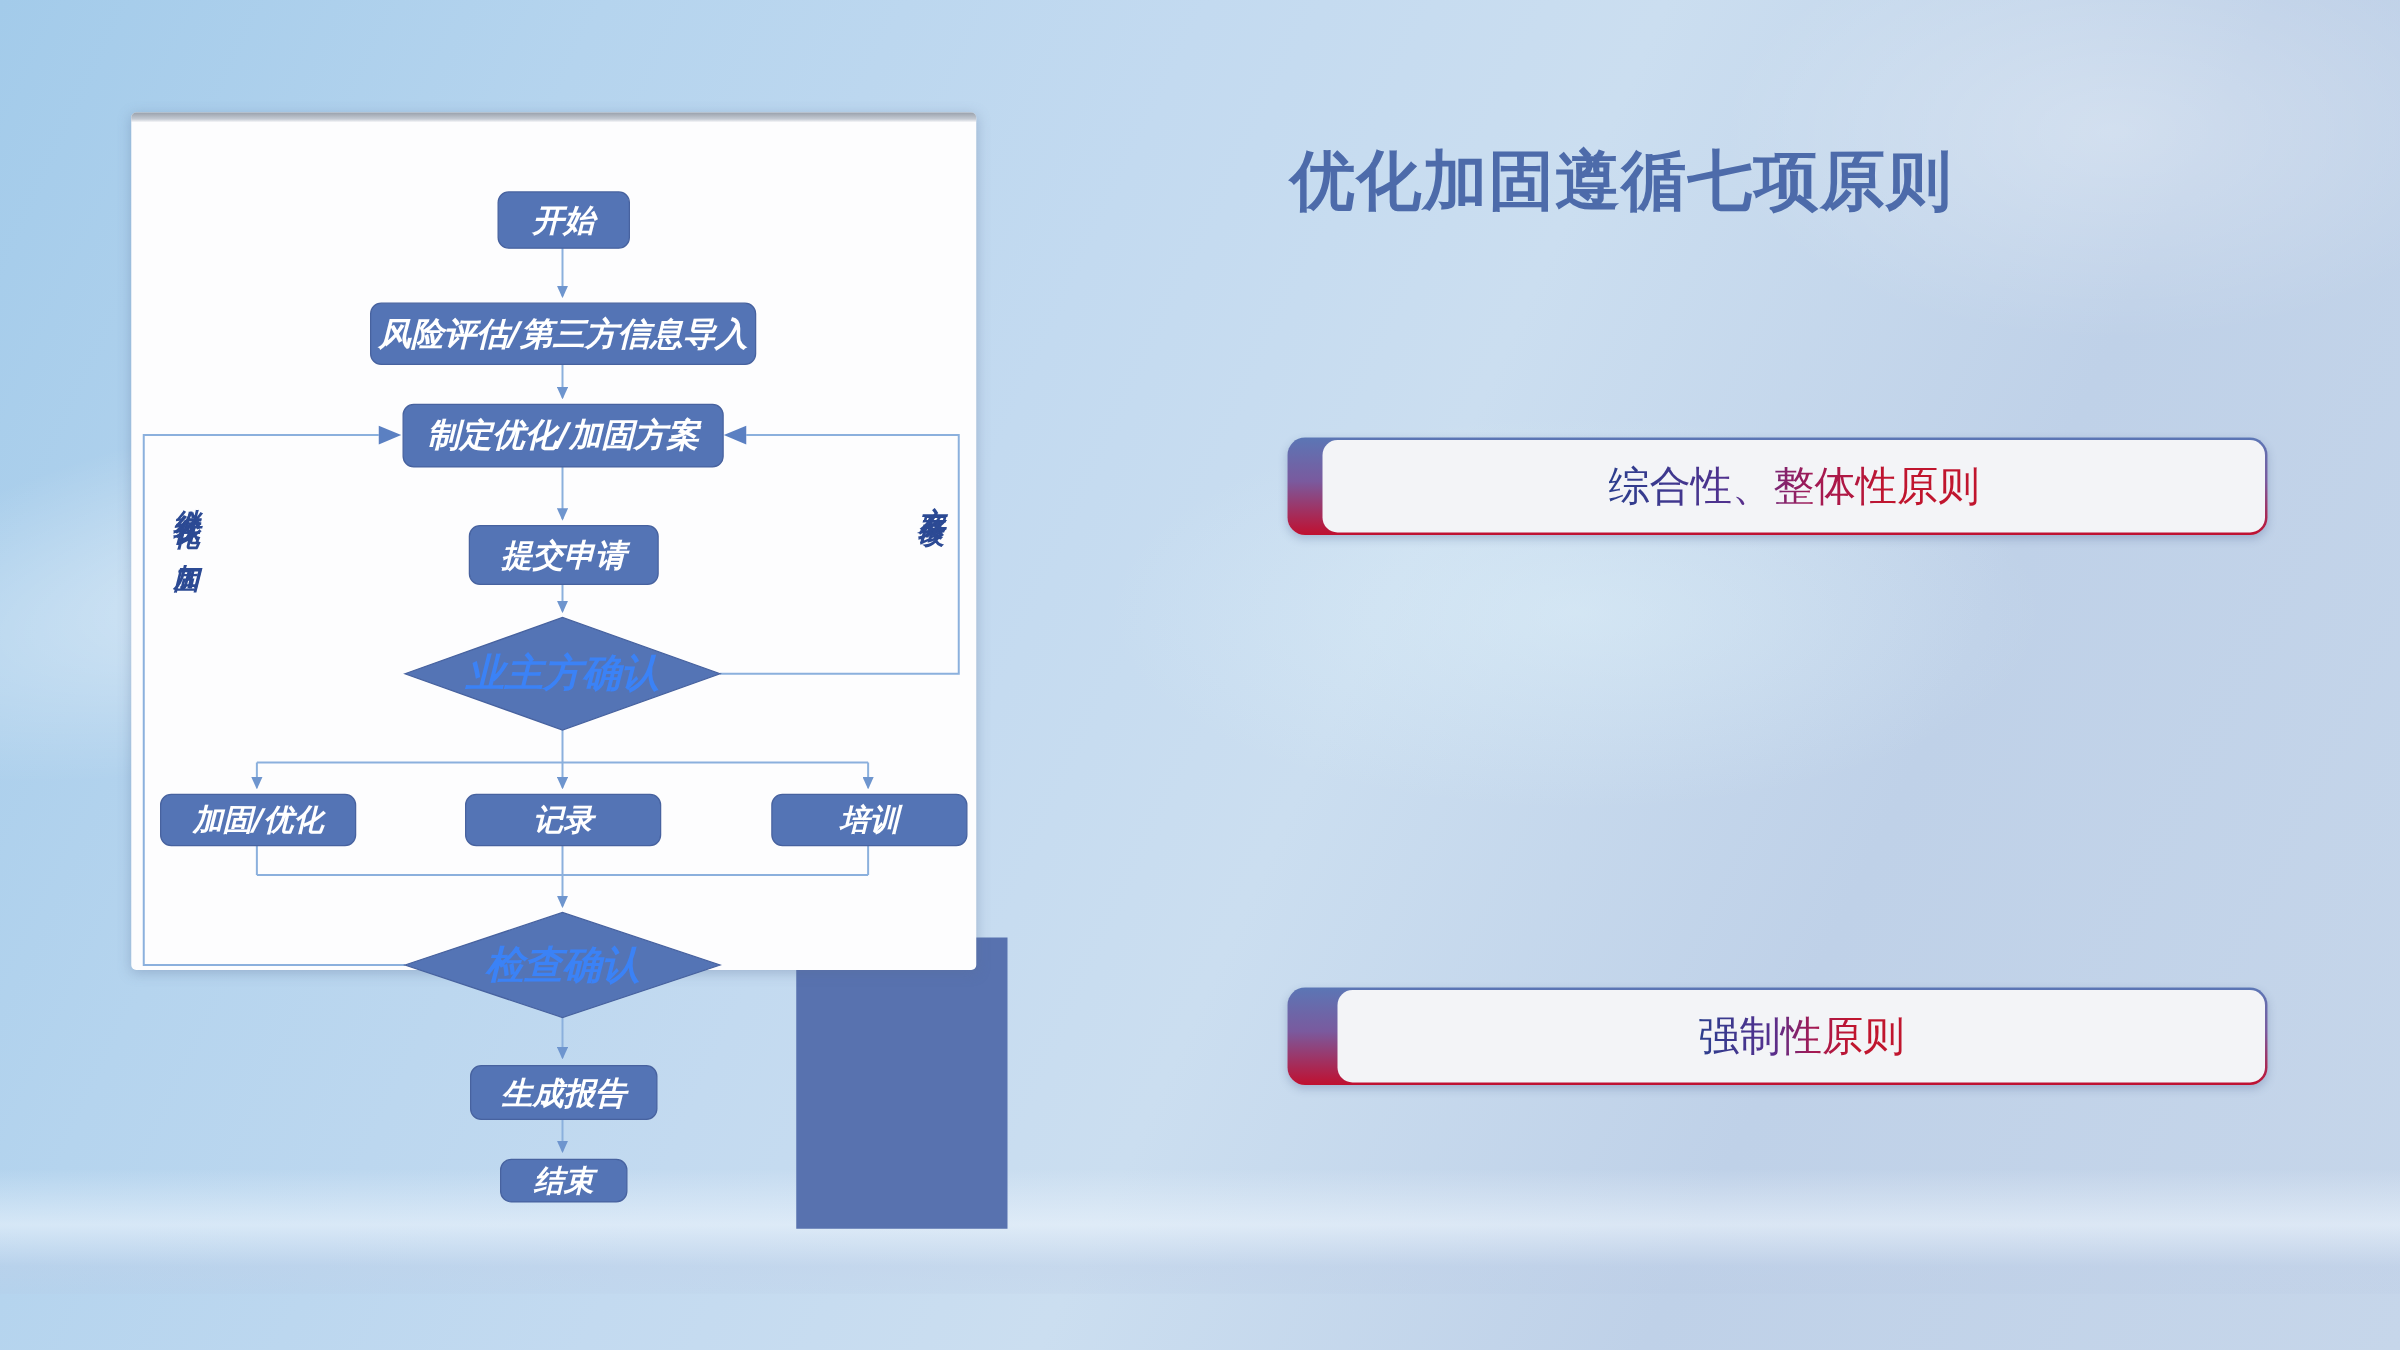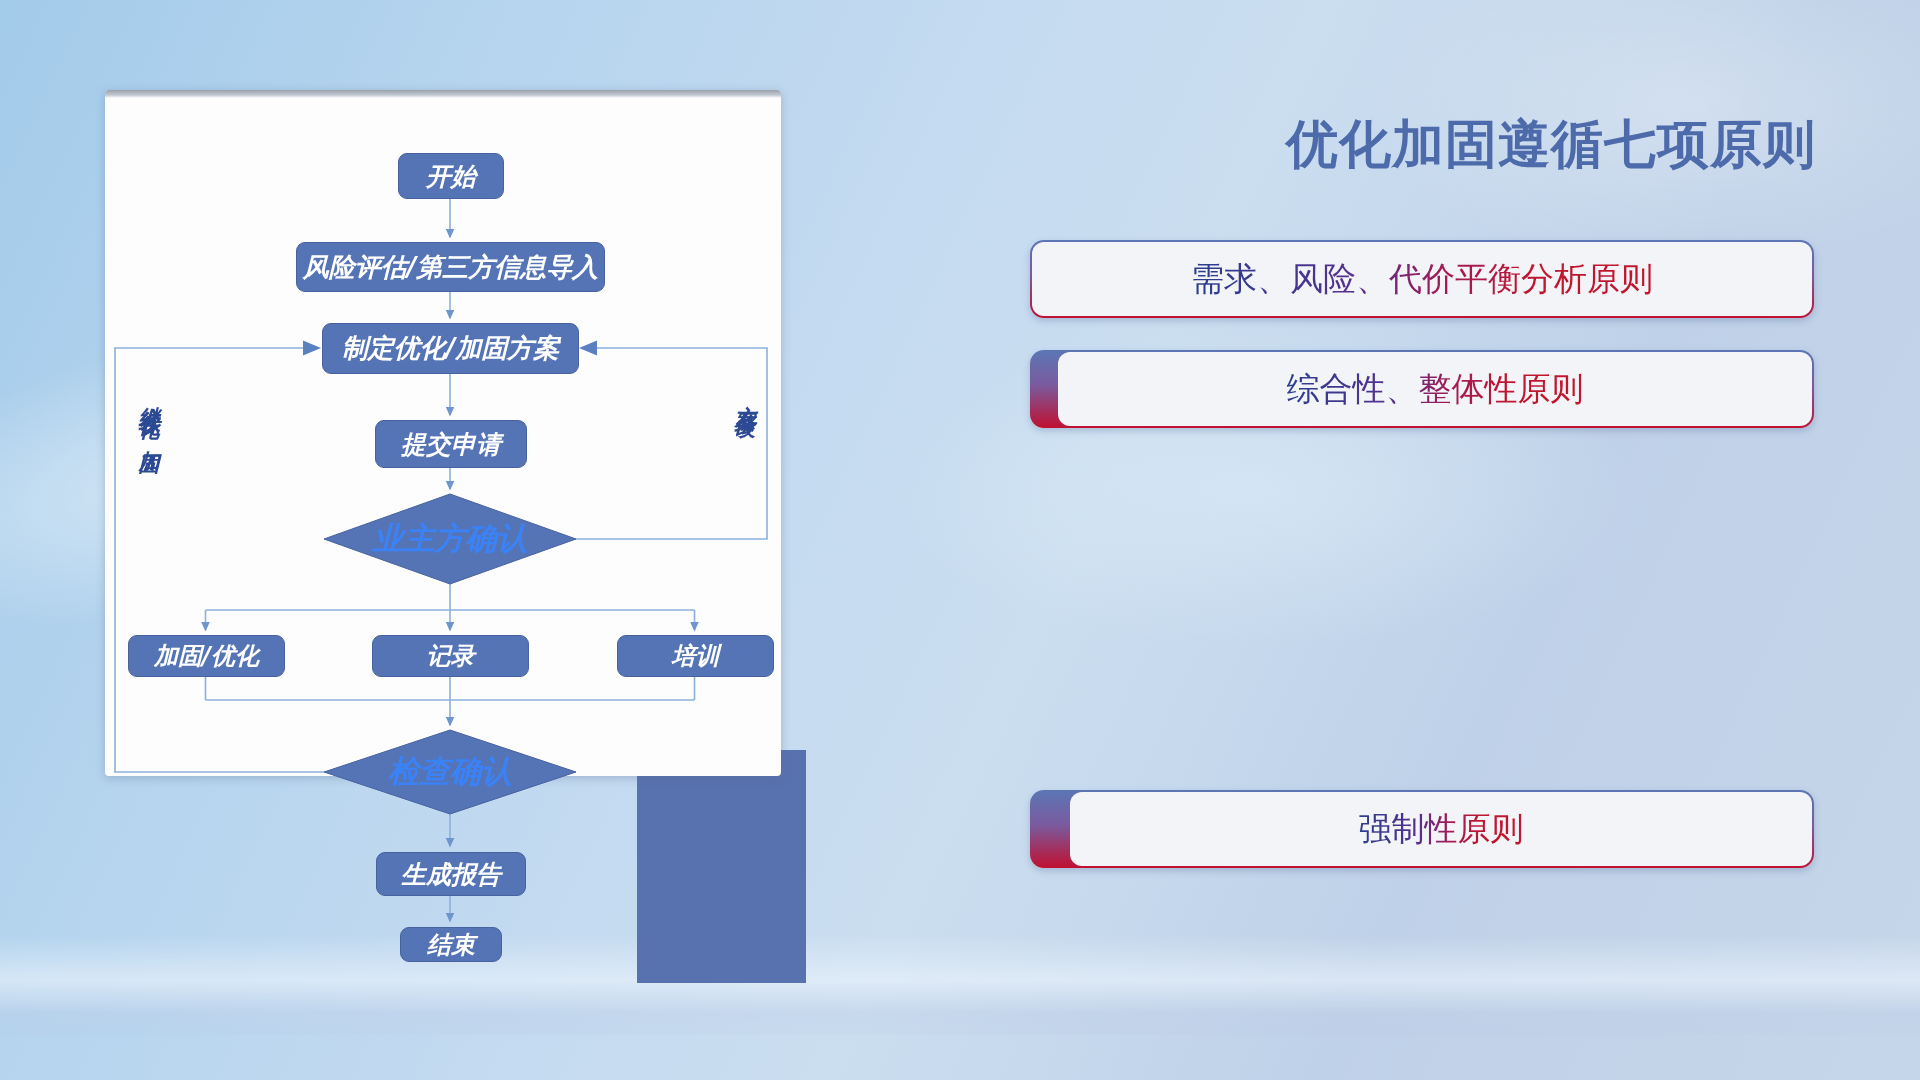--- a/index.html
+++ b/index.html
@@ -32,21 +32,21 @@
     background:#5474b5; border:1px solid #47629f; border-radius:9px;
     color:#ffffff; font-weight:bold; font-size:25px; white-space:nowrap; }
   .node-lg { font-size:26px; }
   .node-sm { font-size:24px; }
   .dlabel { position:absolute; display:flex; align-items:center; justify-content:center;
     color:#3b82f6; font-weight:bold; font-size:31px; white-space:nowrap; }
   .vlabel { position:absolute; writing-mode:vertical-rl; text-orientation:upright;
     color:#2c4a94; font-weight:bold; font-size:21px; letter-spacing:4px; white-space:nowrap; }
 
   
-  .panel-title { position:absolute; left:1032px; top:110px; width:784px; text-align:right;
+  .panel-title { position:absolute; left:1032px; top:110px; width:784px; text-align:left;
     font-size:52px; font-weight:bold; color:#4d6baa; letter-spacing:1px; white-space:nowrap; }
   .principle { position:absolute; left:1030px; width:784px; height:78px; border-radius:14px;
     background:linear-gradient(180deg,#5b76b5 0%,#7a5a9e 45%,#c01030 100%);
     padding:2px; box-sizing:border-box; box-shadow:0 3px 7px rgba(70,90,140,.28); }
   .principle-inner { width:100%; height:100%; border-radius:12px; background:#f3f4f7;
     display:flex; align-items:center; justify-content:center; }
   .principle-text { font-size:33px; color:#8c2052; white-space:nowrap; }
   @supports ((-webkit-background-clip:text) or (background-clip:text)) {
     .principle-text { background:linear-gradient(90deg,#2b3e8d 0%,#54308f 35%,#a21a55 55%,#c0152e 75%);
       -webkit-background-clip:text; background-clip:text; color:transparent; }
@@ -107,25 +107,20 @@
     <div class="dlabel" style="left:245px; top:667px; width:200px; height:30px;">检查确认</div>
     <div class="node" style="left:271px; top:762px; width:148px; height:42px;">生成报告</div>
     <div class="node node-sm" style="left:295px; top:837px; width:100px; height:33px;">结束</div>
 
     <div class="vlabel" style="left:30px; top:300px;">继续优化/加固</div>
     <div class="vlabel" style="left:626px; top:298px;">方案修改</div>
   </div>
 
   <div class="panel-title">优化加固遵循七项原则</div>
 
-  <div class="principle" style="top:240px;">
-    <div class="principle-inner">
-      <span class="principle-text">需求、风险、代价平衡分析原则</span>
-    </div>
-  </div>
   <div class="principle" style="top:350px;padding-left:28px;">
     <div class="principle-inner">
       <span class="principle-text">综合性、整体性原则</span>
     </div>
   </div>
   <div class="principle" style="top:790px;padding-left:40px;">
     <div class="principle-inner">
       <span class="principle-text">强制性原则</span>
     </div>
   </div>

